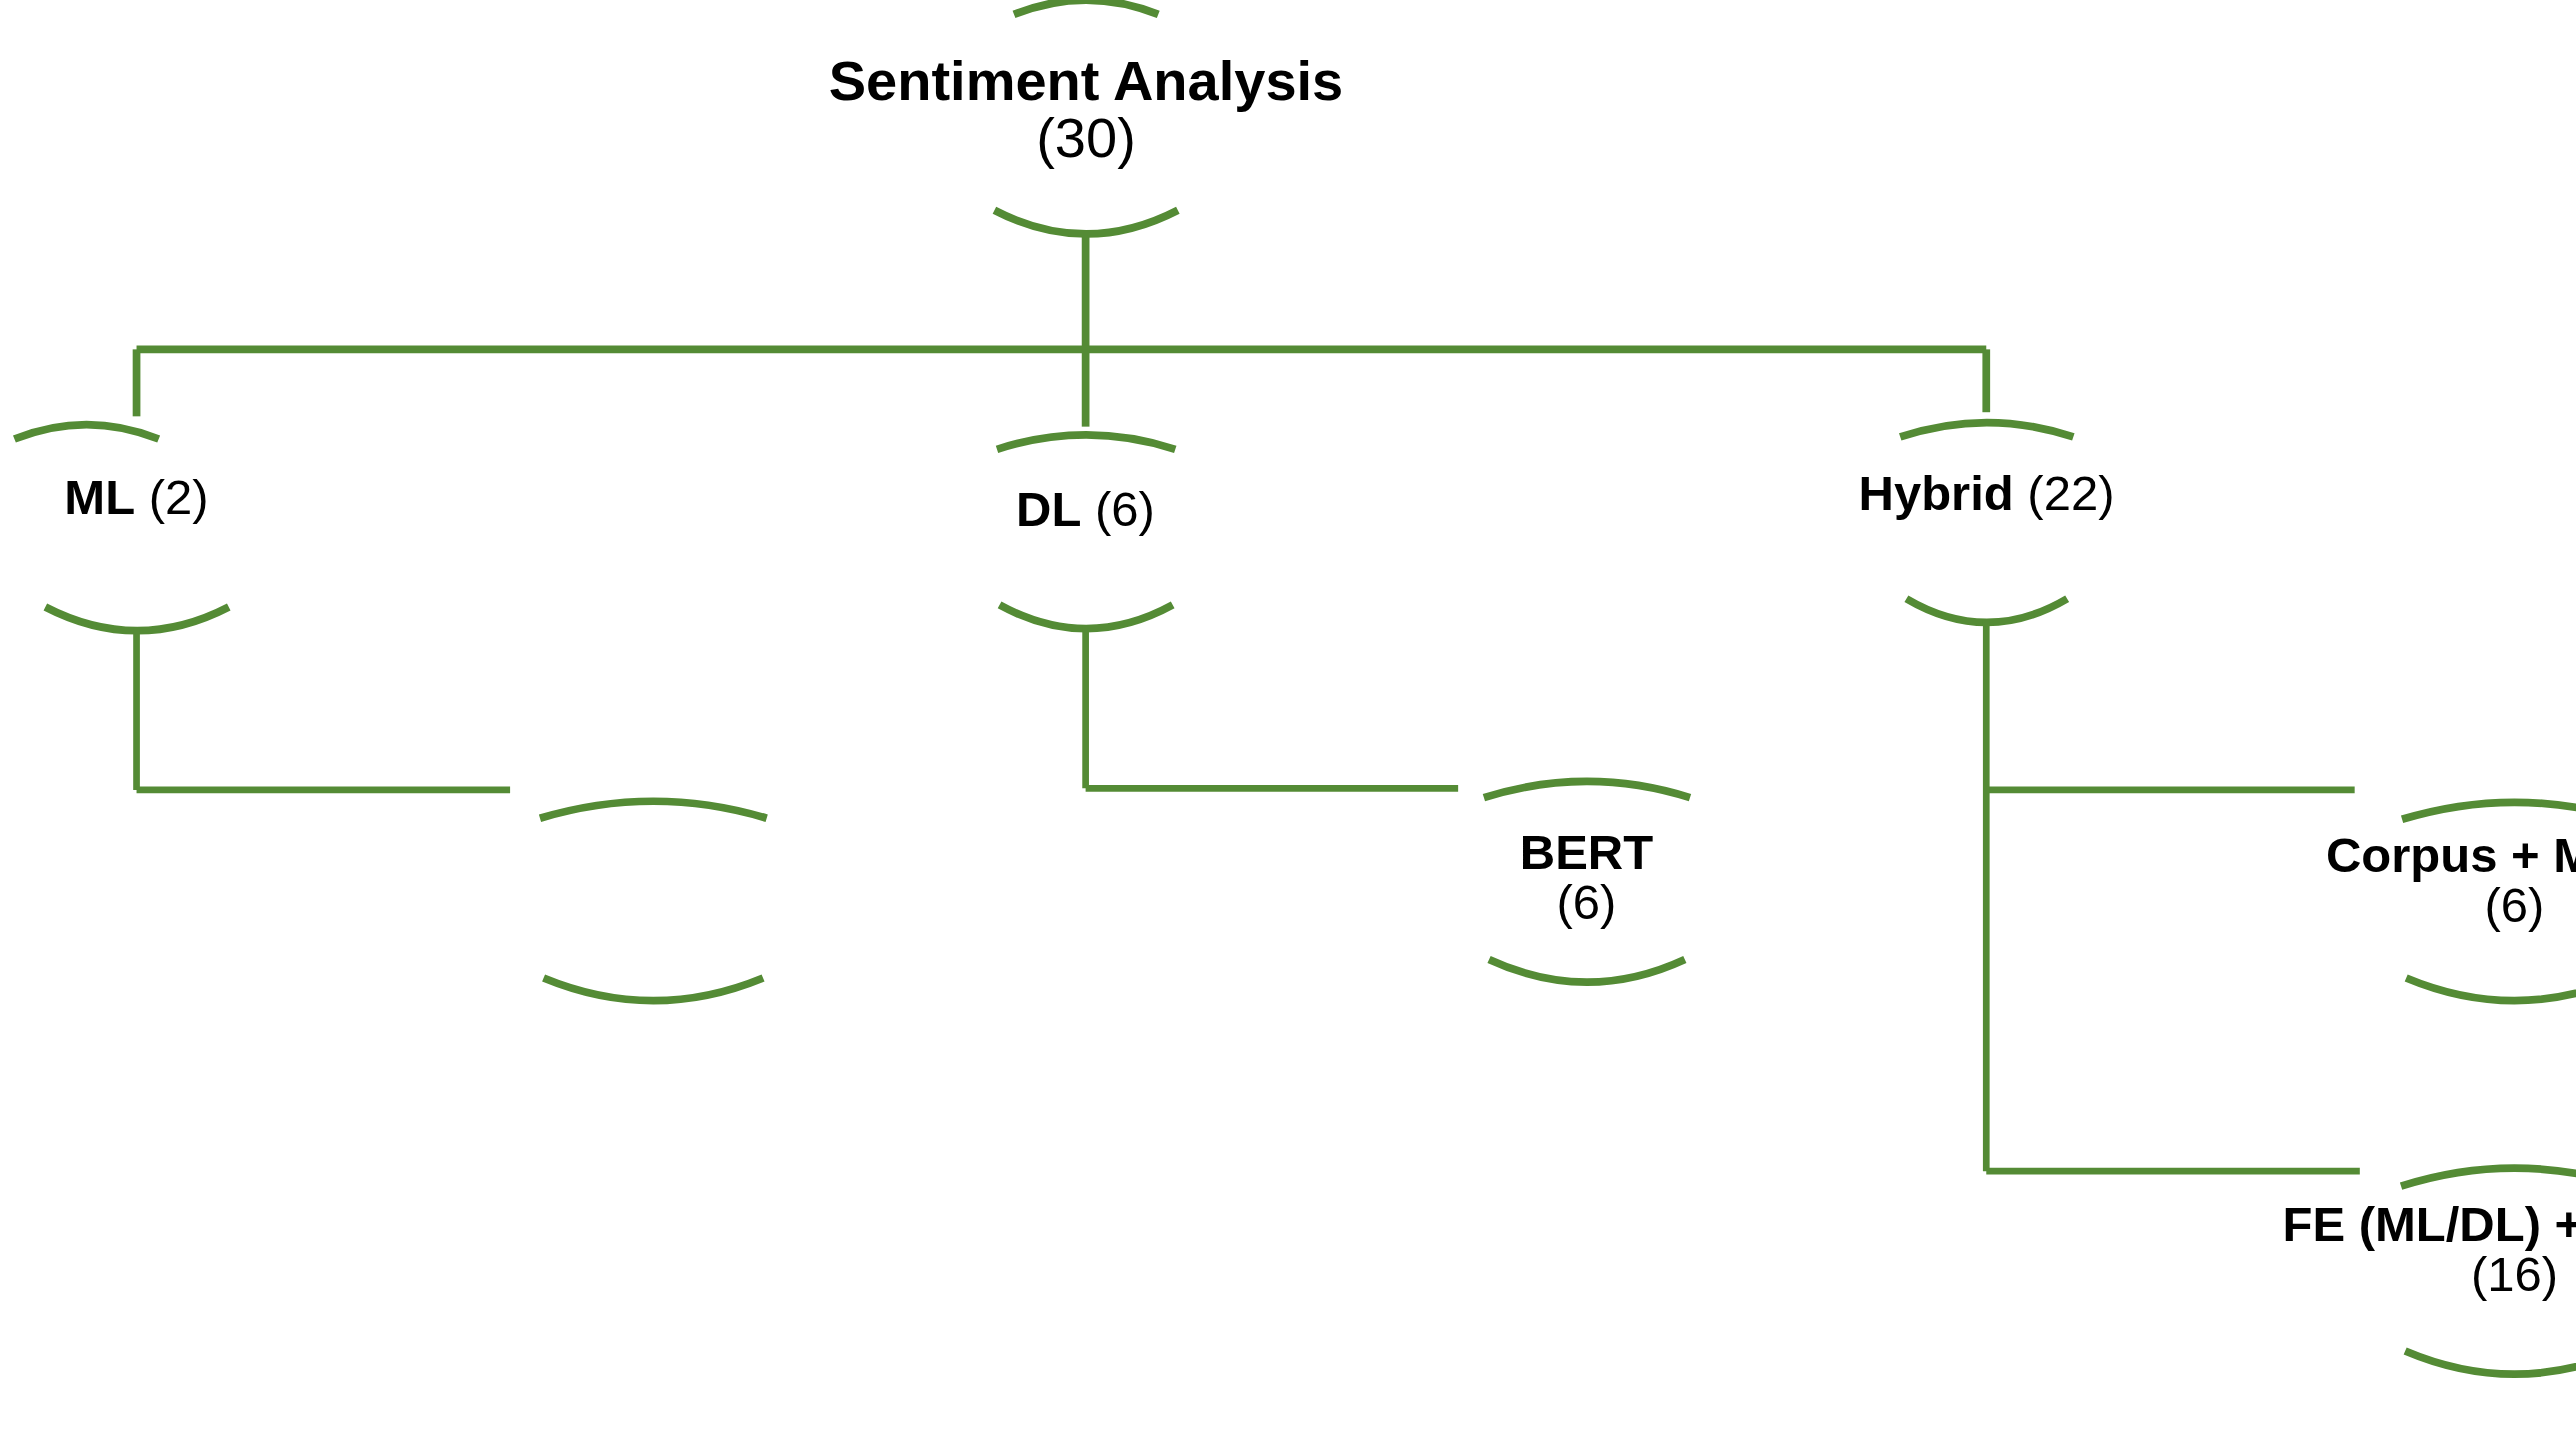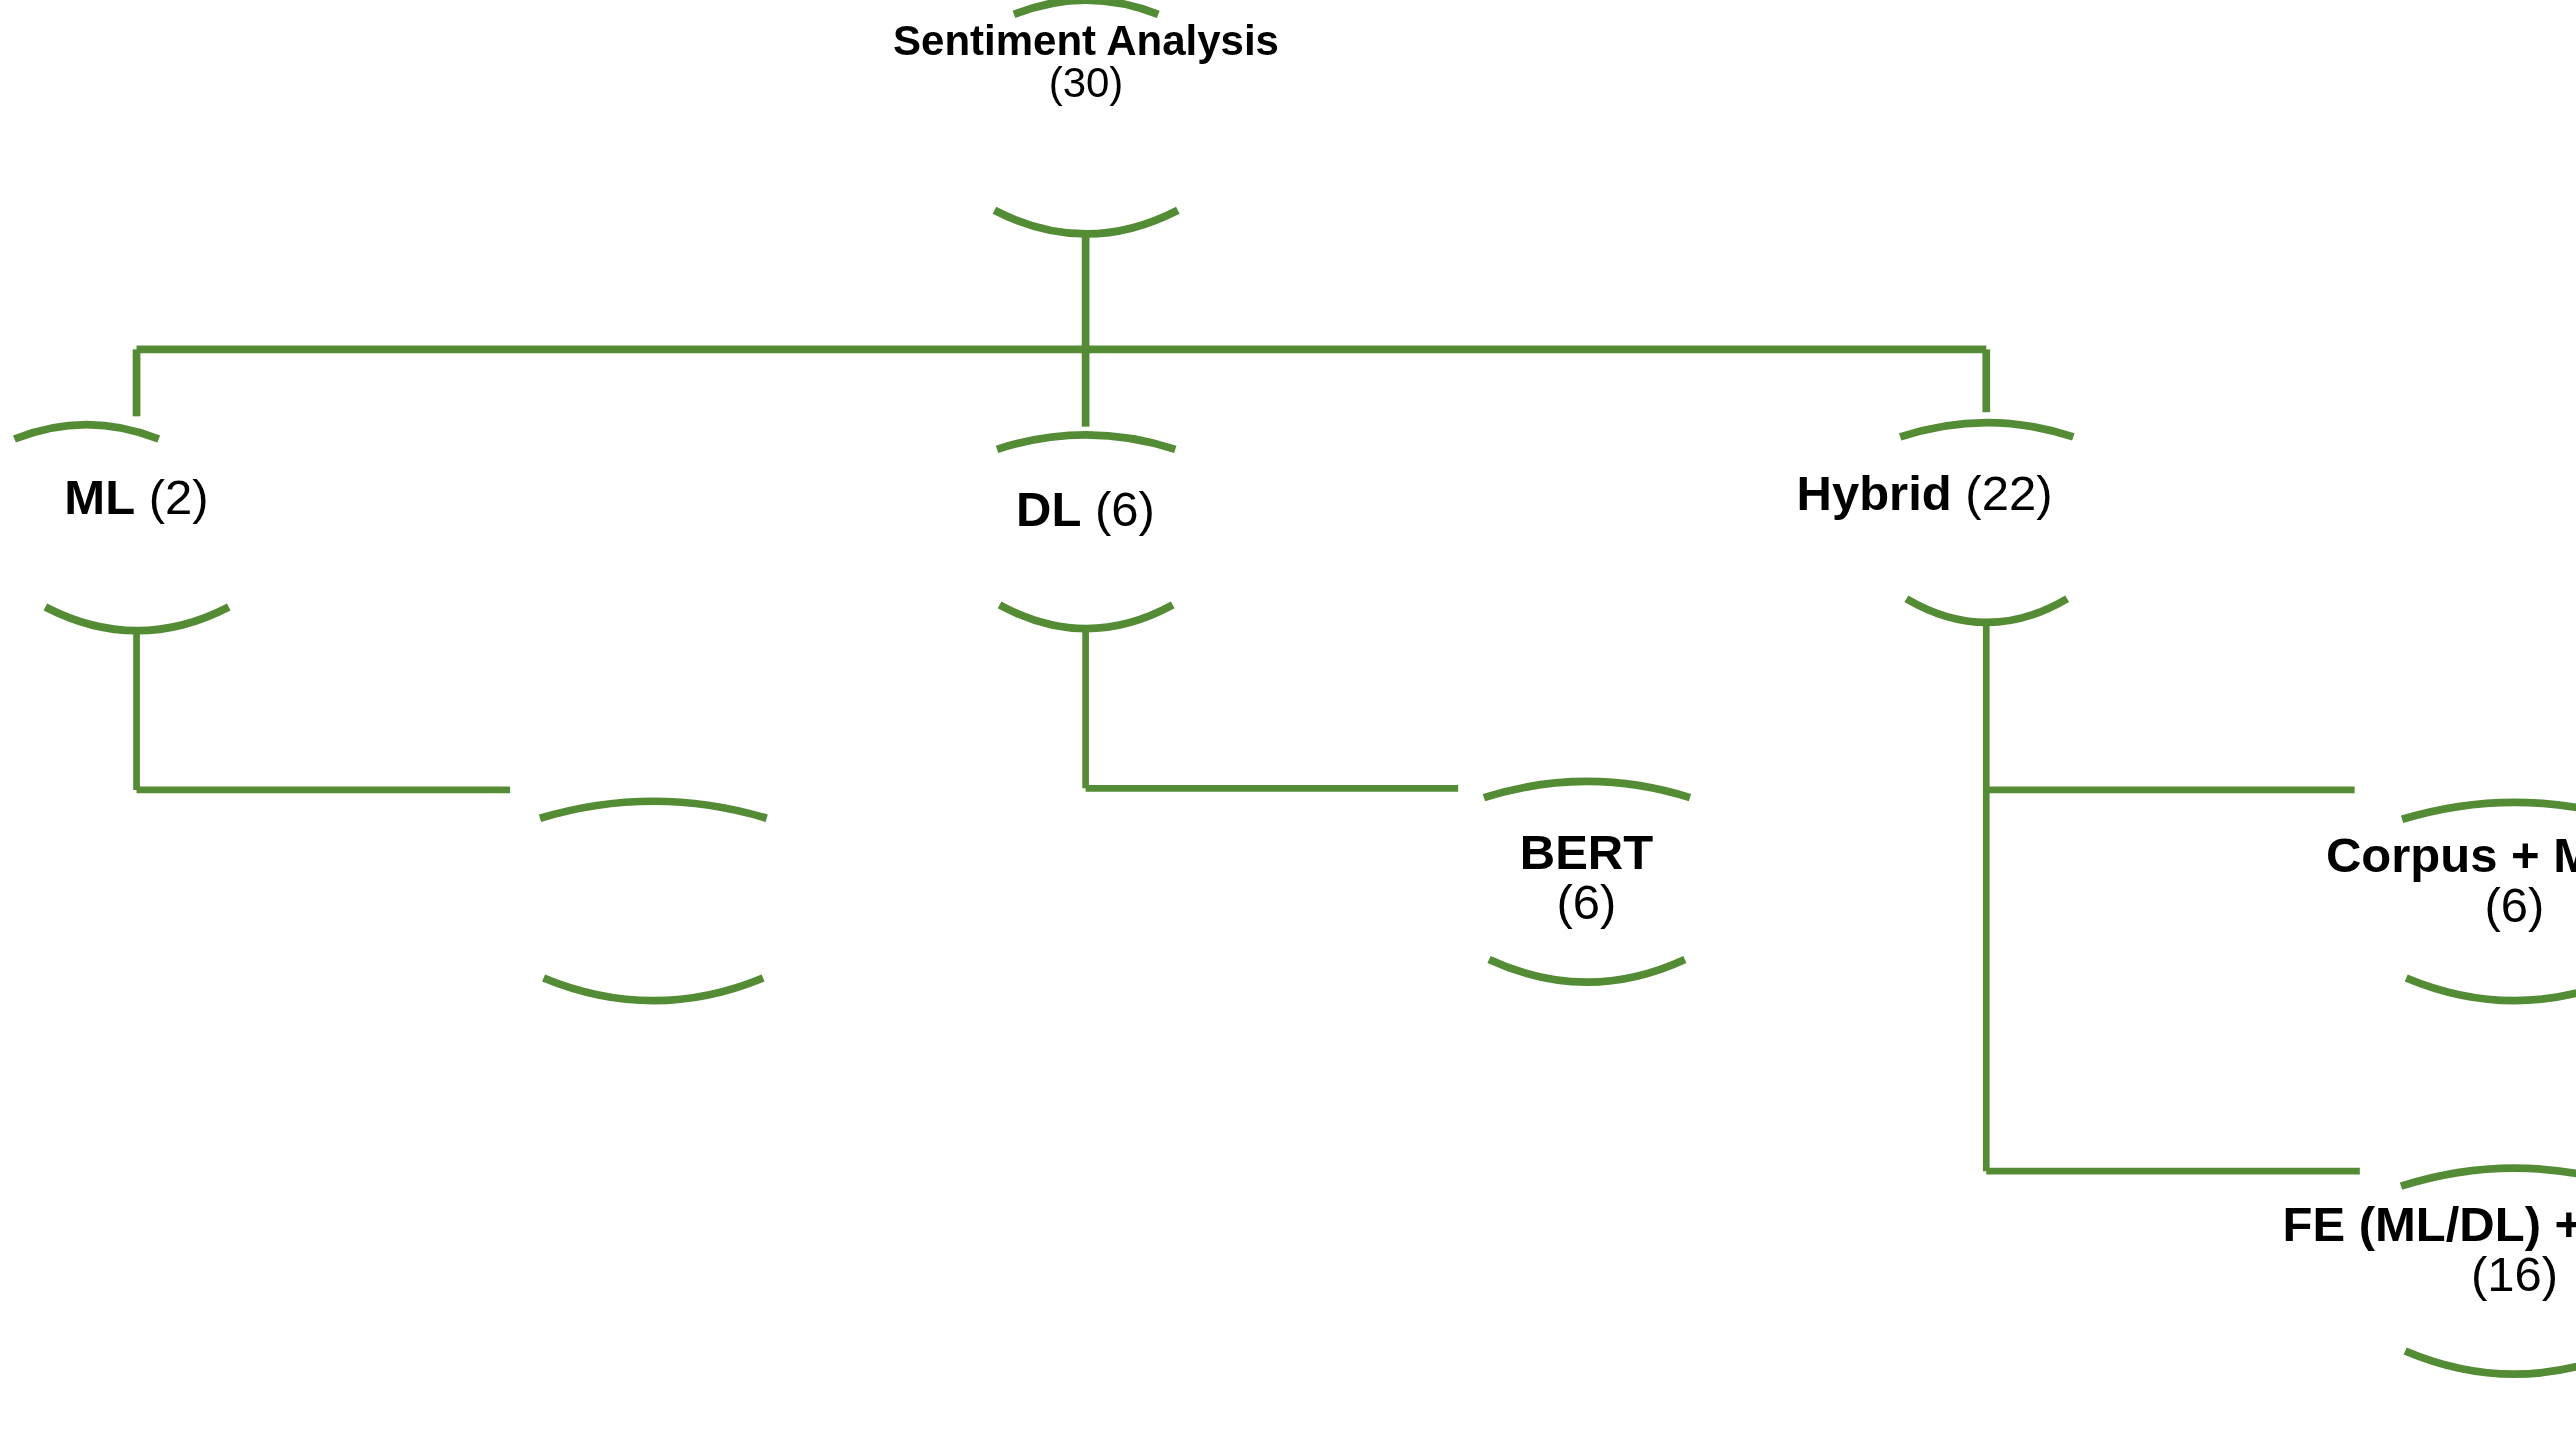--- a/index.html
+++ b/index.html
@@ -38,21 +38,22 @@
   .node-label .ct {
     font-weight: normal;
   }
   .node-label.one-line {
     font-size: 49px;
   }
   .node-label.two-line {
     font-size: 49px;
   }
   .node-label.root {
-    font-size: 42px;
+    font-size: 56px;
+    margin-top: 32px;
   }
   .lblrow {
     display: block;
   }
 </style>
 </head>
 <body>
 
 <div id="stage">
 
@@ -109,21 +110,21 @@
   </div>
 
   <div class="node-label one-line" style="left:-121px; top:473px; width:515px;">
     <span class="nm">ML</span><span> </span><span class="ct">(2)</span>
   </div>
 
   <div class="node-label one-line" style="left:828px; top:485px; width:515px;">
     <span class="nm">DL</span><span> </span><span class="ct">(6)</span>
   </div>
 
-  <div class="node-label one-line" style="left:1667px; top:469px; width:515px;">
+  <div class="node-label one-line" style="left:1729px; top:469px; width:515px;">
     <span class="nm">Hybrid</span><span> </span><span class="ct">(22)</span>
   </div>
 
 
   <div class="node-label two-line" style="left:1329px; top:810px; width:515px;margin-top:18px;">
     <span class="lblrow nm">BERT</span>
     <span class="lblrow ct">(6)</span>
   </div>
 
   <div class="node-label two-line" style="left:2154px; top:831px; width:721px;">

